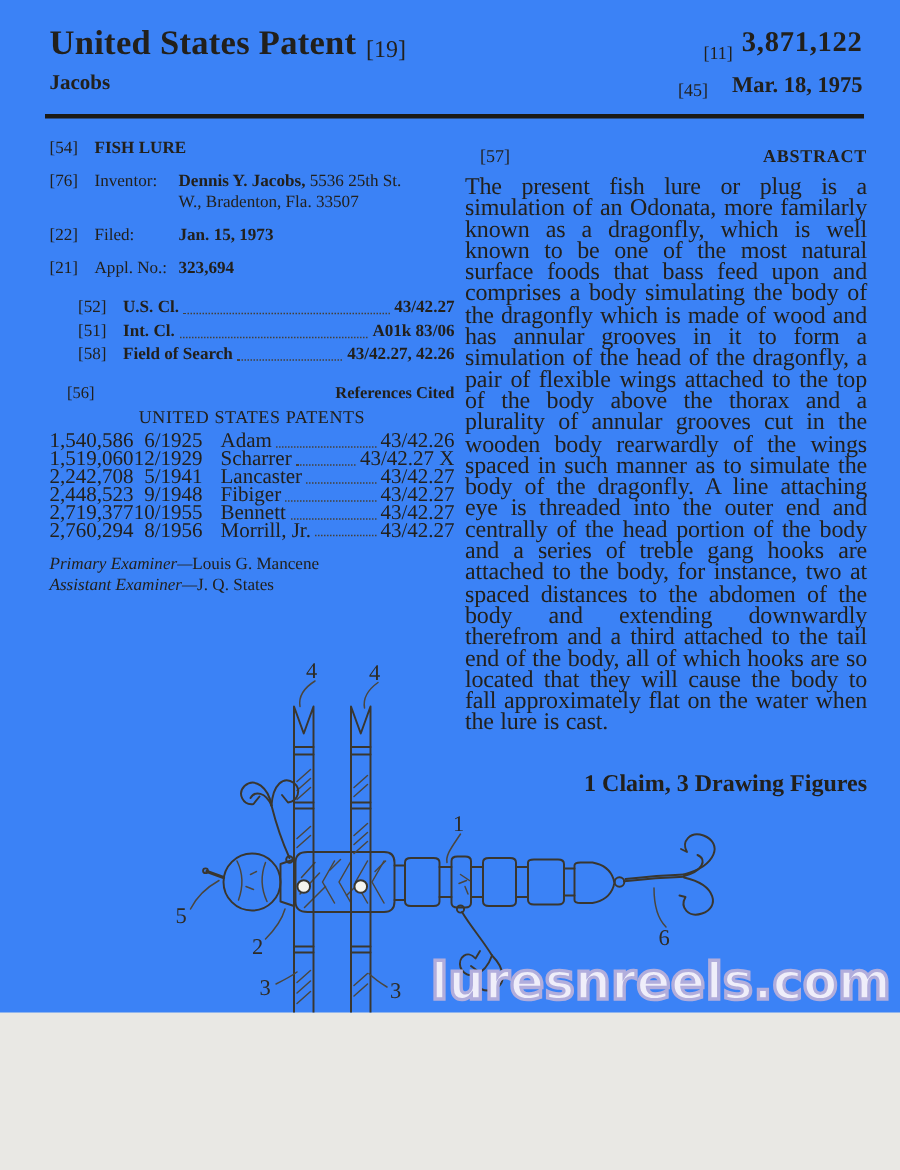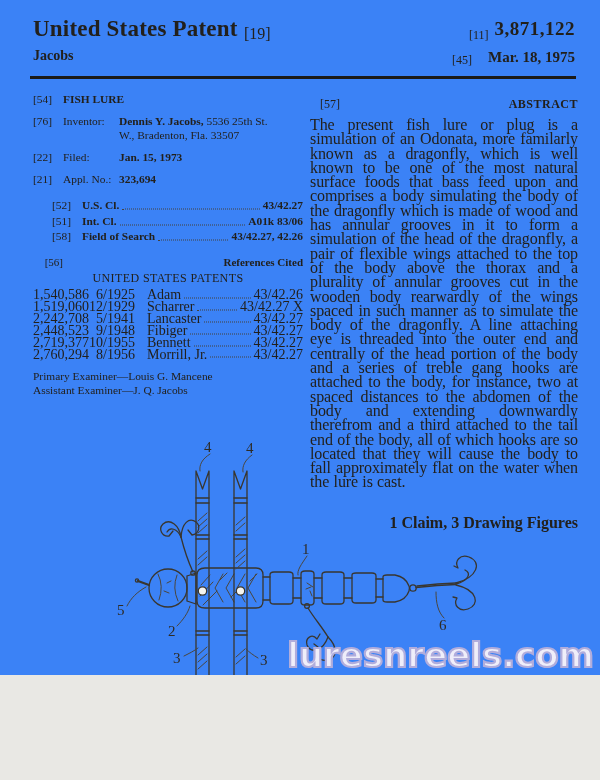--- a/index.html
+++ b/index.html
@@ -34,21 +34,21 @@
 
   .refs-heading{position:relative;text-align:right;font-weight:bold;margin:12px 0 2px 0;font-size:11px;}
   .refs-heading .bib-code{position:absolute;left:0;top:0;font-weight:normal;}
   .refs-sub{text-align:center;font-size:12px;letter-spacing:.4px;margin-bottom:4px;}
   .ref-row{display:flex;font-size:14px;line-height:11.9px;white-space:nowrap;}
   .ref-num{width:56px;flex:none;}
   .ref-date{width:46px;flex:none;text-align:right;}
   .ref-main{flex:1;display:flex;margin-left:12px;align-items:flex-end;}
 
   .examiners{margin-top:10px;line-height:13.5px;}
-  .exam-label{}
+  .exam-label{font-style:italic;}
 
   .abs-heading{position:relative;text-align:right;font-weight:bold;font-size:12px;letter-spacing:.5px;margin:5px 0 6px 0;}
   .abs-heading .bib-code{position:absolute;left:0;top:0;font-weight:normal;letter-spacing:0;}
   .abs-text{margin:0;text-align:justify;font-size:16px;line-height:14.3px;letter-spacing:-.1px;word-spacing:.4px;}
   .claims-line{text-align:right;font-weight:bold;font-size:16px;margin-top:24px;}
 
   
   .figure-wrap{position:absolute;left:60px;top:425px;width:480px;height:330px;}
   .fig-stroke{stroke:#39362f;stroke-width:1.3;fill:none;stroke-linecap:round;stroke-linejoin:round;}
   .fig-thin{stroke:#4a463e;stroke-width:1;fill:none;stroke-linecap:round;}
@@ -178,21 +178,21 @@
         <span class="ref-main">
             <span>Morrill, Jr.</span>
             <span class="leader"></span>
             <span>43/42.27</span>
           </span>
       </div>
     </div>
 
     <div class="examiners">
       <div><span class="exam-label">Primary Examiner—</span><span>Louis G. Mancene</span></div>
-      <div><span class="exam-label">Assistant Examiner—</span><span>J. Q. Jacobs</span></div>
+      <div><span class="exam-label">Assistant Examiner—</span><span>J. Q. States</span></div>
     </div>
   </div>
 
   <div class="right-col">
     <div class="abs-heading">
       <span class="bib-code">[57]</span>
       <span>ABSTRACT</span>
     </div>
     <p class="abs-text">The present fish lure or plug is a simulation of an Odonata, more familarly known as a dragonfly, which is well known to be one of the most natural surface foods that bass feed upon and comprises a body simulating the body of the dragonfly which is made of wood and has annular grooves in it to form a simulation of the head of the dragonfly, a pair of flexible wings attached to the top of the body above the thorax and a plurality of annular grooves cut in the wooden body rearwardly of the wings spaced in such manner as to simulate the body of the dragonfly. A line attaching eye is threaded into the outer end and centrally of the head portion of the body and a series of treble gang hooks are attached to the body, for instance, two at spaced distances to the abdomen of the body and extending downwardly therefrom and a third attached to the tail end of the body, all of which hooks are so located that they will cause the body to fall approximately flat on the water when the lure is cast.</p>
     <div class="claims-line">1 Claim, 3 Drawing Figures</div>

